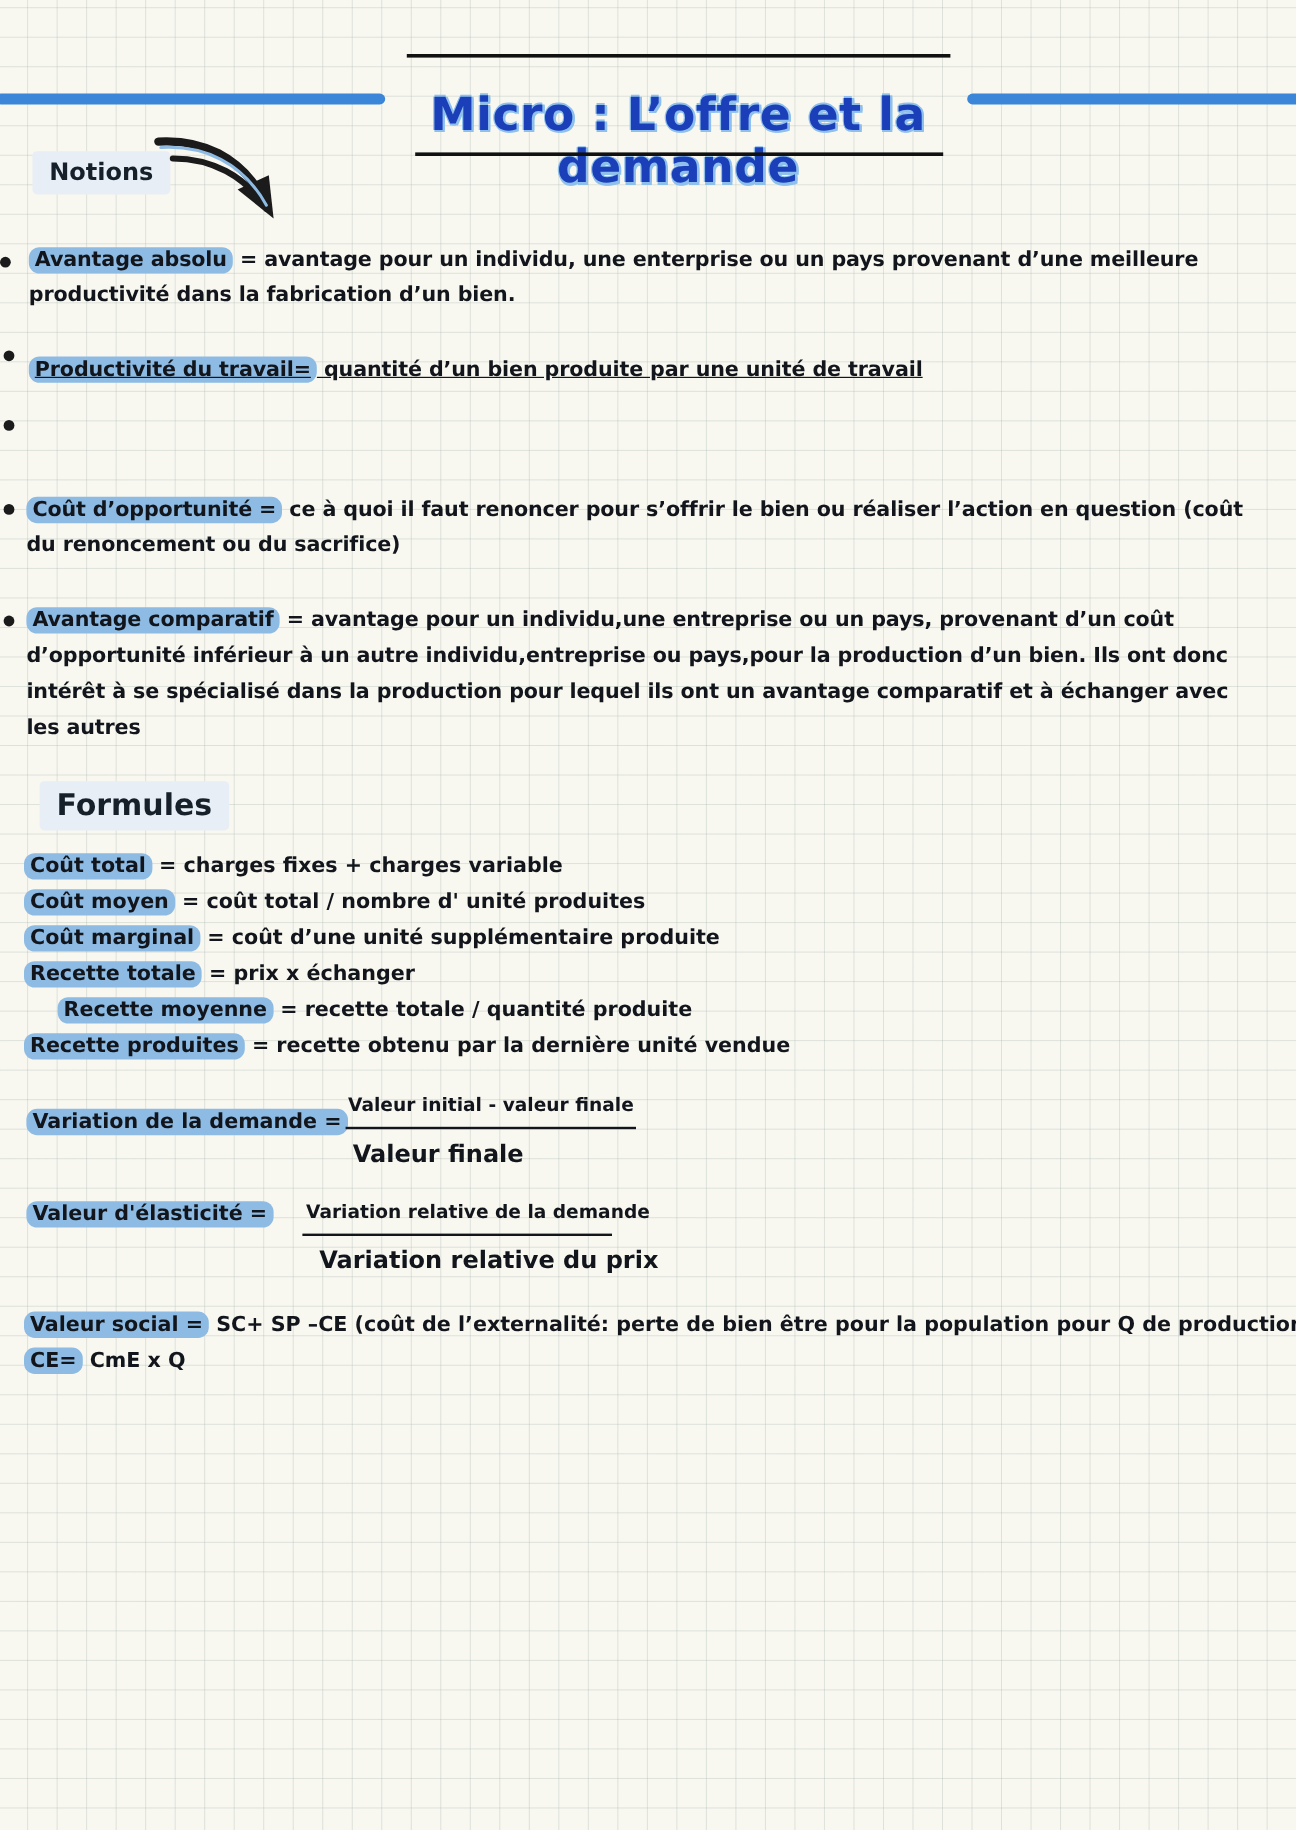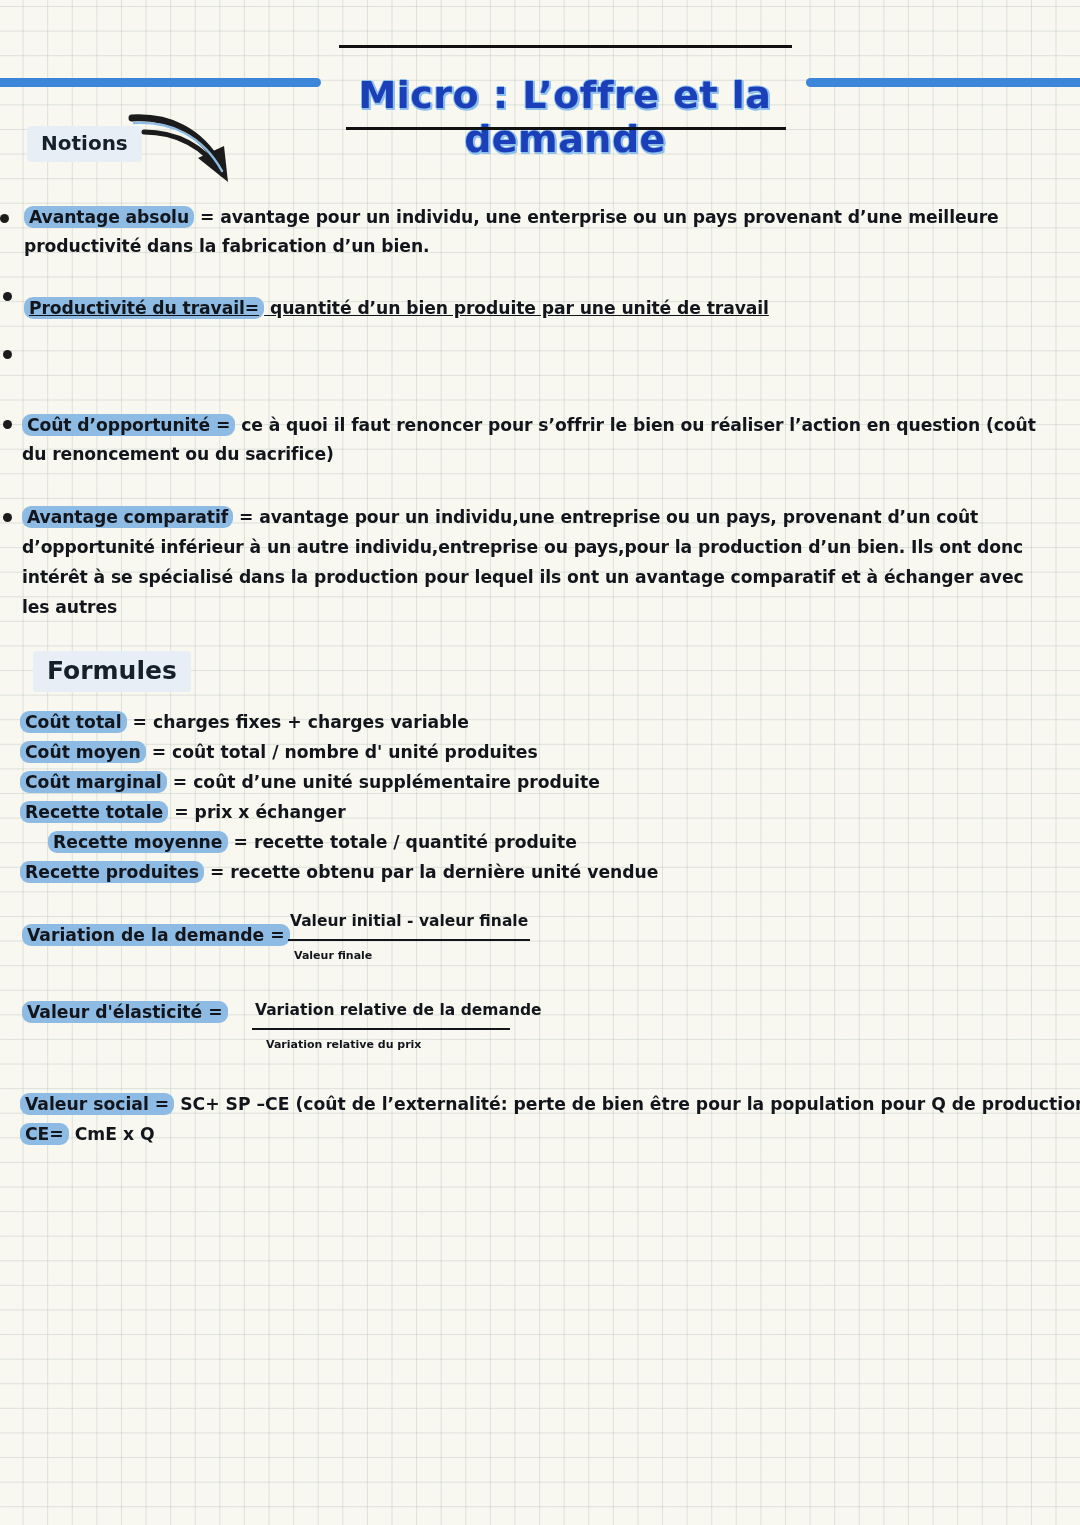--- a/index.html
+++ b/index.html
@@ -136,21 +136,21 @@
     font-size: 15.5px;
     white-space: nowrap;
   }
   .frac-bar {
     position: absolute;
     height: 2px;
     background: #12161c;
   }
   .frac-den {
     position: absolute;
-    font-size: 11px;
+    font-size: 20px;
     white-space: nowrap;
   }
 </style>
 </head>
 <body>
 
 <div id="page">
 
   <div class="rule" id="rule-top"></div>
   <div class="blue-bar" id="bar-left"></div>

